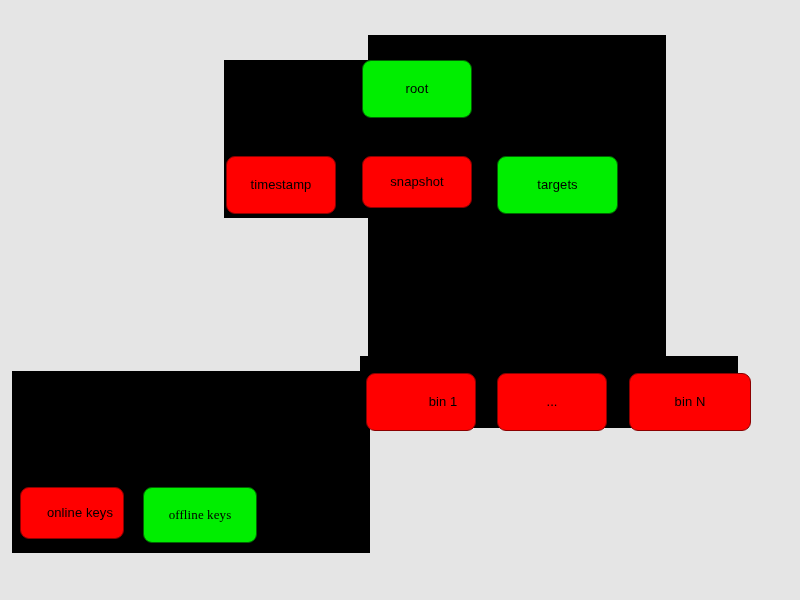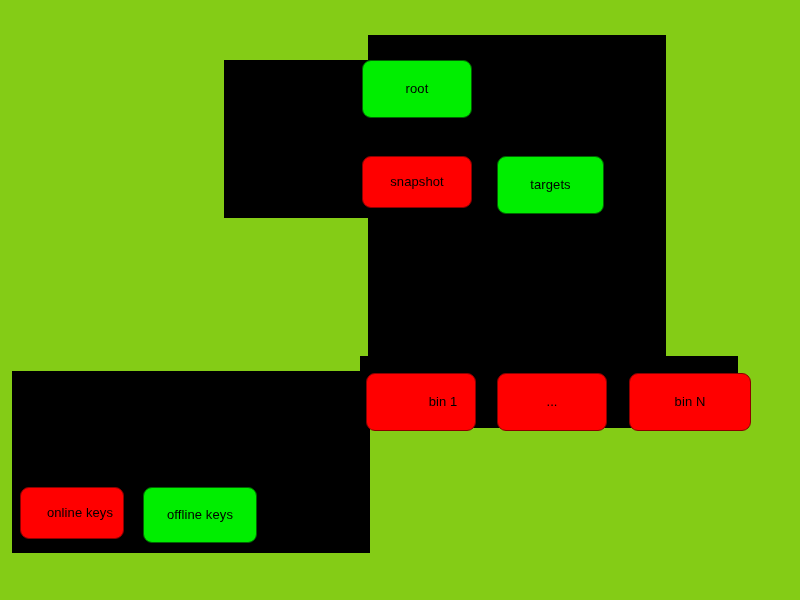--- a/index.html
+++ b/index.html
@@ -4,21 +4,21 @@
 <style>
   html, body {
     margin: 0;
     padding: 0;
     background: #ffffff;
   }
   #canvas {
     position: relative;
     width: 800px;
     height: 600px;
-    background: #84cc16;
+    background: #e5e5e5;
     overflow: hidden;
     font-family: "Liberation Sans", sans-serif;
   }
   .panel {
     position: absolute;
     background: #000000;
   }
   .node {
     position: absolute;
     display: flex;
@@ -62,20 +62,21 @@
 <body>
 
 <div id="canvas">
 
   <div class="panel" style="left: 368px; top: 35px; width: 298px; height: 325px; background: rgb(0, 0, 0);"></div>
   <div class="panel" style="left: 224px; top: 60px; width: 152px; height: 158px; background: rgb(0, 0, 0);"></div>
   <div class="panel" style="left: 360px; top: 356px; width: 378px; height: 72px; background: rgb(0, 0, 0);"></div>
   <div class="panel" style="left: 12px; top: 371px; width: 358px; height: 182px; background: rgb(0, 0, 0);"></div>
 
 <div class="node green" style="left: 362px; top: 60px; width: 110px; height: 58px;">root</div>
+    <div class="node red" style="left: 226px; top: 156px; width: 110px; height: 58px;">timestamp</div>
     <div class="node red" style="left: 362px; top: 156px; width: 110px; height: 52px;">snapshot</div>
-    <div class="node green" style="left: 497px; top: 156px; width: 107px; height: 58px;">targets</div>
+    <div class="node green" style="left: 497px; top: 156px; width: 121px; height: 58px;">targets</div>
     <div class="node red" style="left: 366px; top: 373px; width: 110px; height: 58px; padding-left: 44px;">bin 1</div>
     <div class="node red" style="left: 497px; top: 373px; width: 110px; height: 58px;">...</div>
     <div class="node red" style="left: 629px; top: 373px; width: 122px; height: 58px;">bin N</div>
     <div class="node red" style="left: 20px; top: 487px; width: 104px; height: 52px; padding-left: 16px;">online keys</div>
-    <div class="node green" style="left: 143px; top: 487px; width: 114px; height: 56px;">offline keys</div>
+    <div class="node green" style="left: 143px; top: 487px; width: 114px; height: 56px; font-family: Liberation Serif, serif;">offline keys</div>
   </div>
 
 </body></html>

